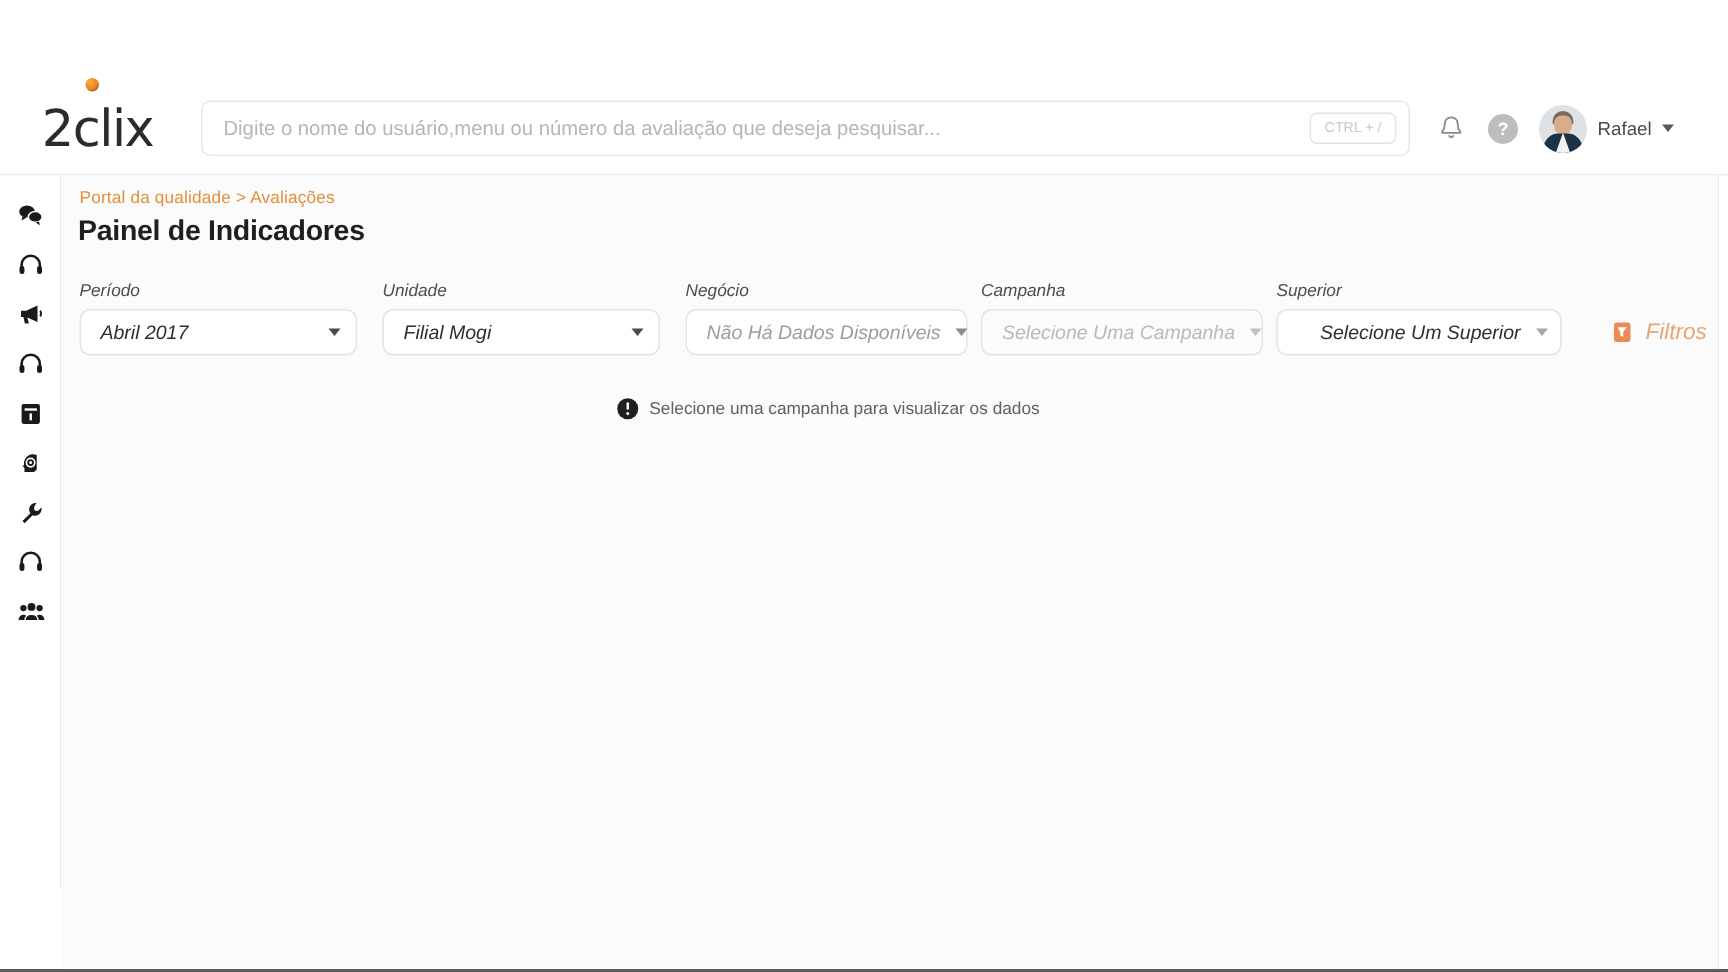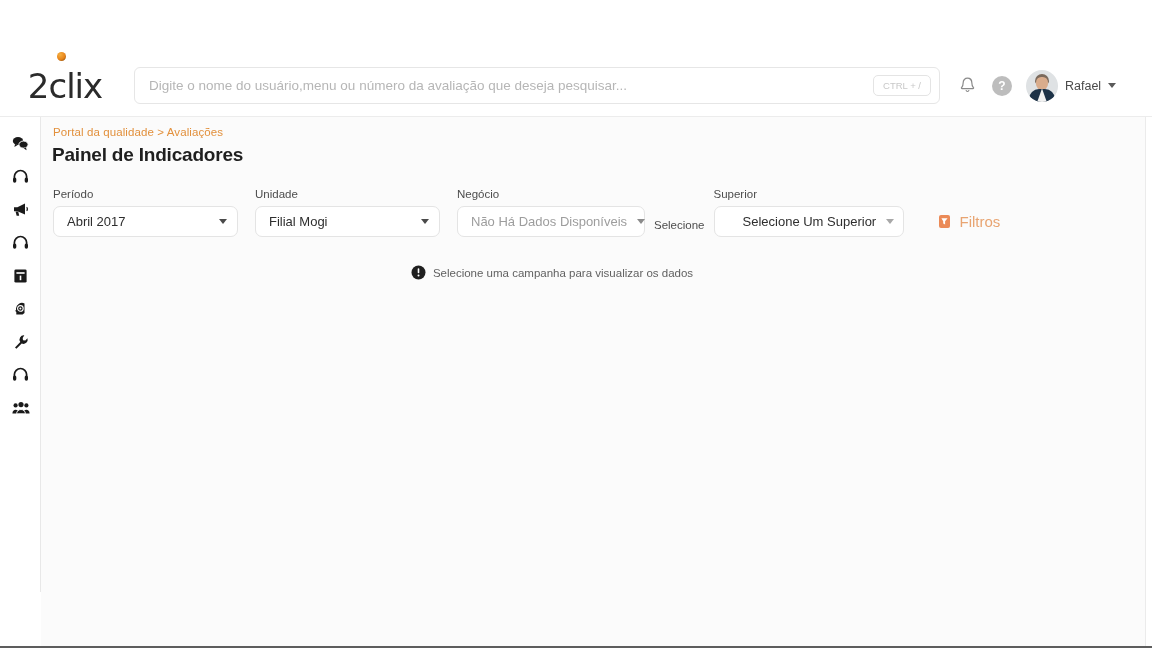--- a/index.html
+++ b/index.html
@@ -99,21 +99,21 @@
   .breadcrumb {
     position: absolute; left: 53px; top: 126px;
     font-size: 11.5px; color: #e2903c; letter-spacing: .1px;
   }
   .page-title {
     position: absolute; left: 52px; top: 144px;
     font-size: 19px; font-weight: bold; color: #1f1f1f; letter-spacing: -.2px;
   }
 
   
-  .filters-row { position: absolute; left: 53px; top: 188px; display: flex; align-items: flex-end; }
+  .filters-row { position: absolute; left: 53px; top: 188px; display: flex; align-items: flex-end; font-style: italic; }
   .filter-group { display: flex; flex-direction: column; }
   .filter-label { font-size: 11.5px; color: #4d4d4d; margin-bottom: 6px; }
   .select-box {
     height: 31px; border: 1px solid #e4e4e4; border-radius: 7px; background: #ffffff;
     display: flex; align-items: center; justify-content: space-between;
     padding: 0 10px 0 13px; cursor: pointer;
   }
   .select-box .sel-val { font-size: 13px; color: #2e2e2e; white-space: nowrap; }
   .select-box.muted .sel-val { color: #9d9d9d; }
   .select-box.disabled { background: #fbfbfb; }
@@ -282,21 +282,25 @@
     <div class="filter-group">
       <span class="filter-label">Negócio</span>
       <div class="select-box w3 muted">
         <span class="sel-val">Não Há Dados Disponíveis</span>
         <span class="sel-caret"></span>
       </div>
     </div>
     <div class="gap gap2" style="width:9px"></div>
 
     <div class="filter-group">
-      <span class="filter-label">Selecione</span>
+      <span class="filter-label">Campanha</span>
+      <div class="select-box w4 disabled">
+        <span class="sel-val">Selecione Uma Campanha</span>
+        <span class="sel-caret"></span>
+      </div>
     </div>
     <div class="gap gap2" style="width:9px"></div>
 
     <div class="filter-group">
       <span class="filter-label">Superior</span>
       <div class="select-box w5">
         <span class="sel-val">Selecione Um Superior</span>
         <span class="sel-caret" style="border-top-color:#a8a8a8"></span>
       </div>
     </div>

